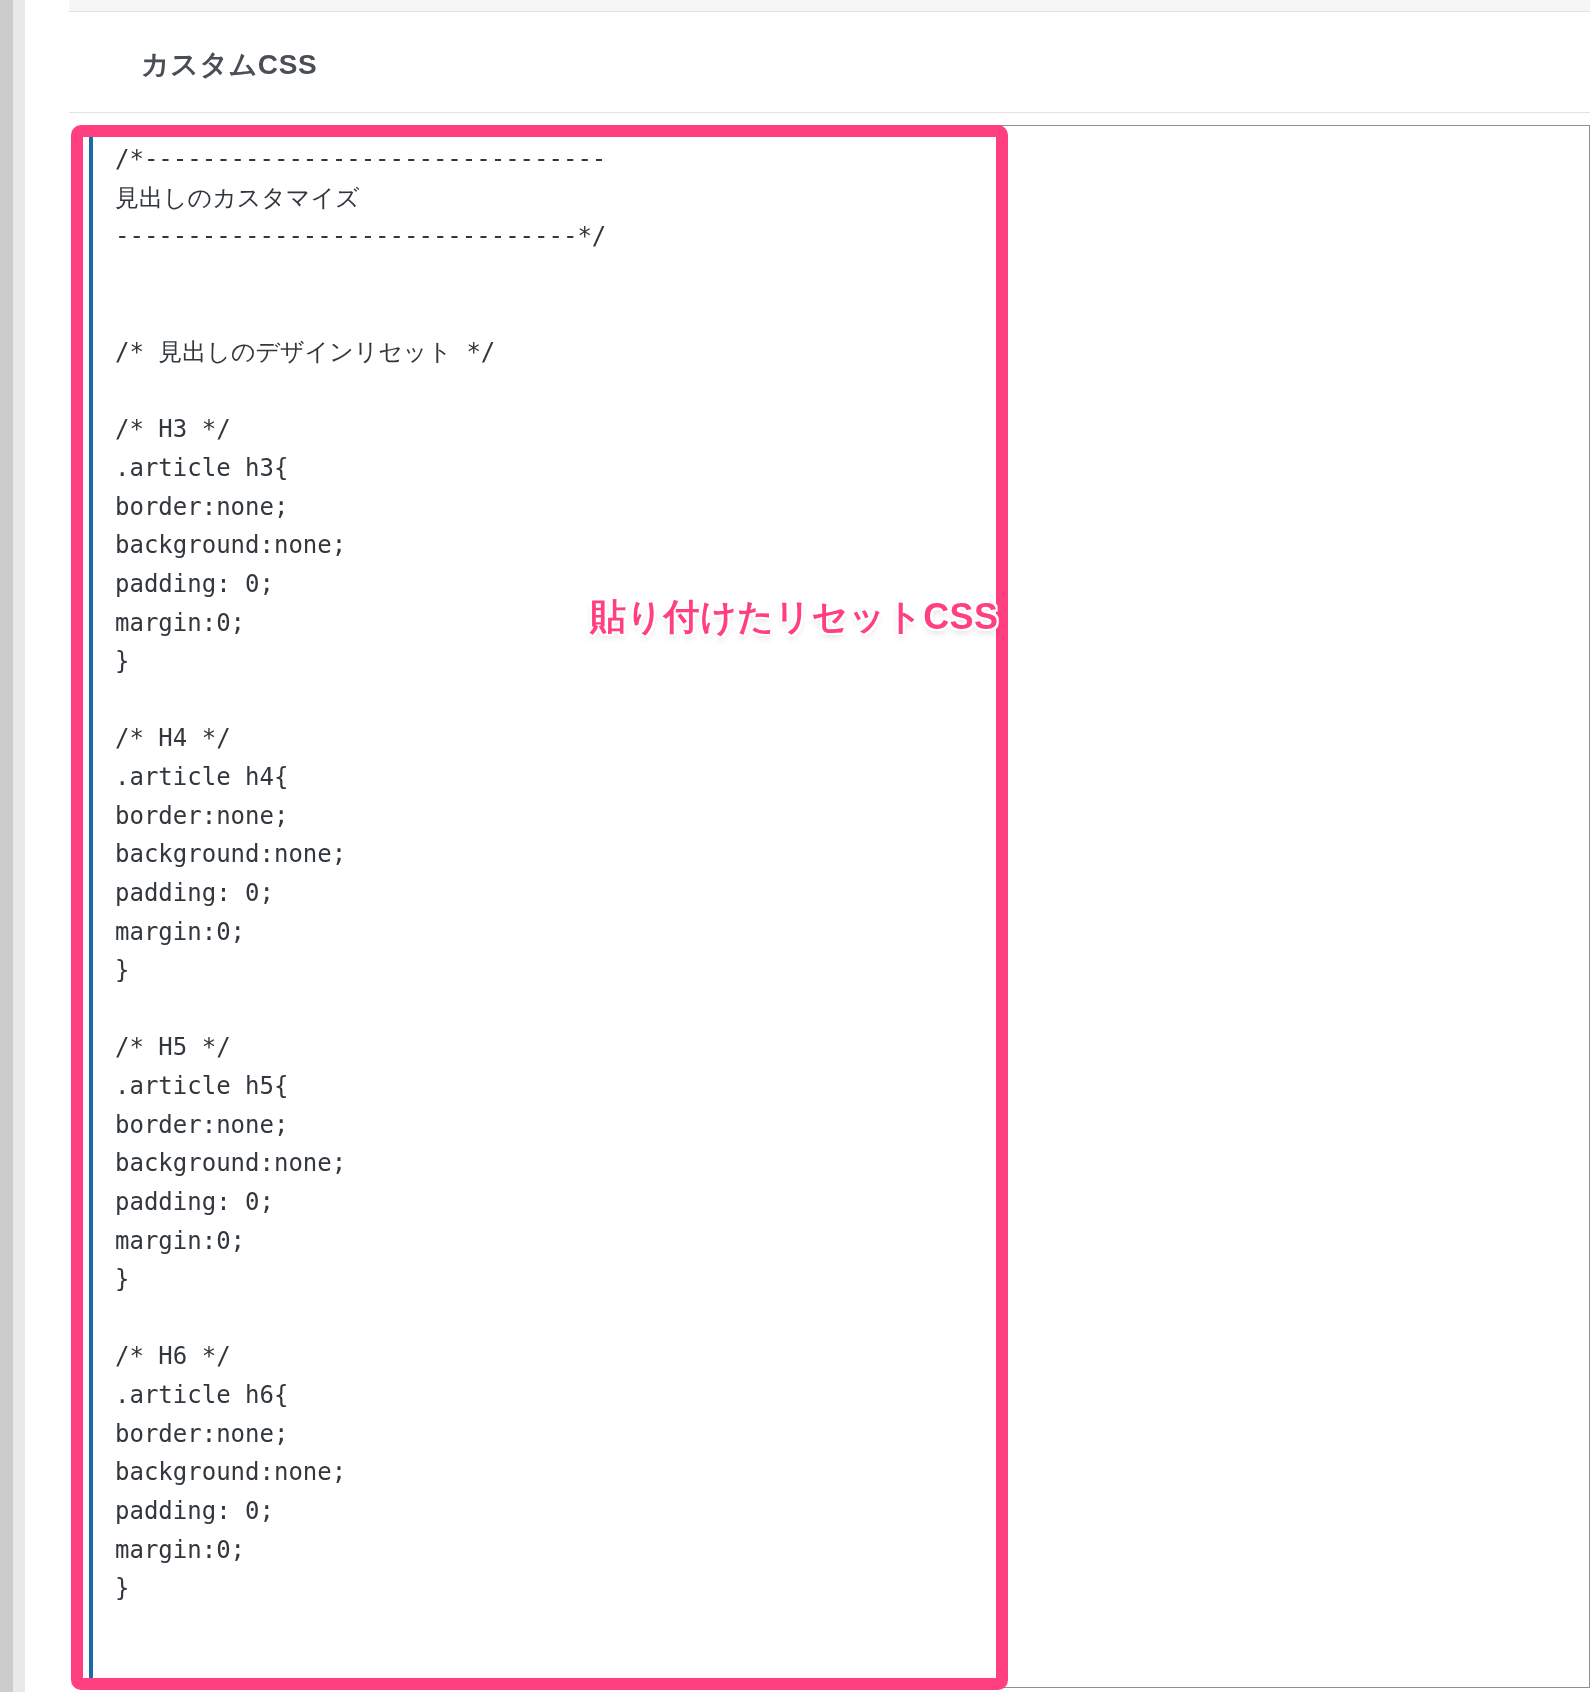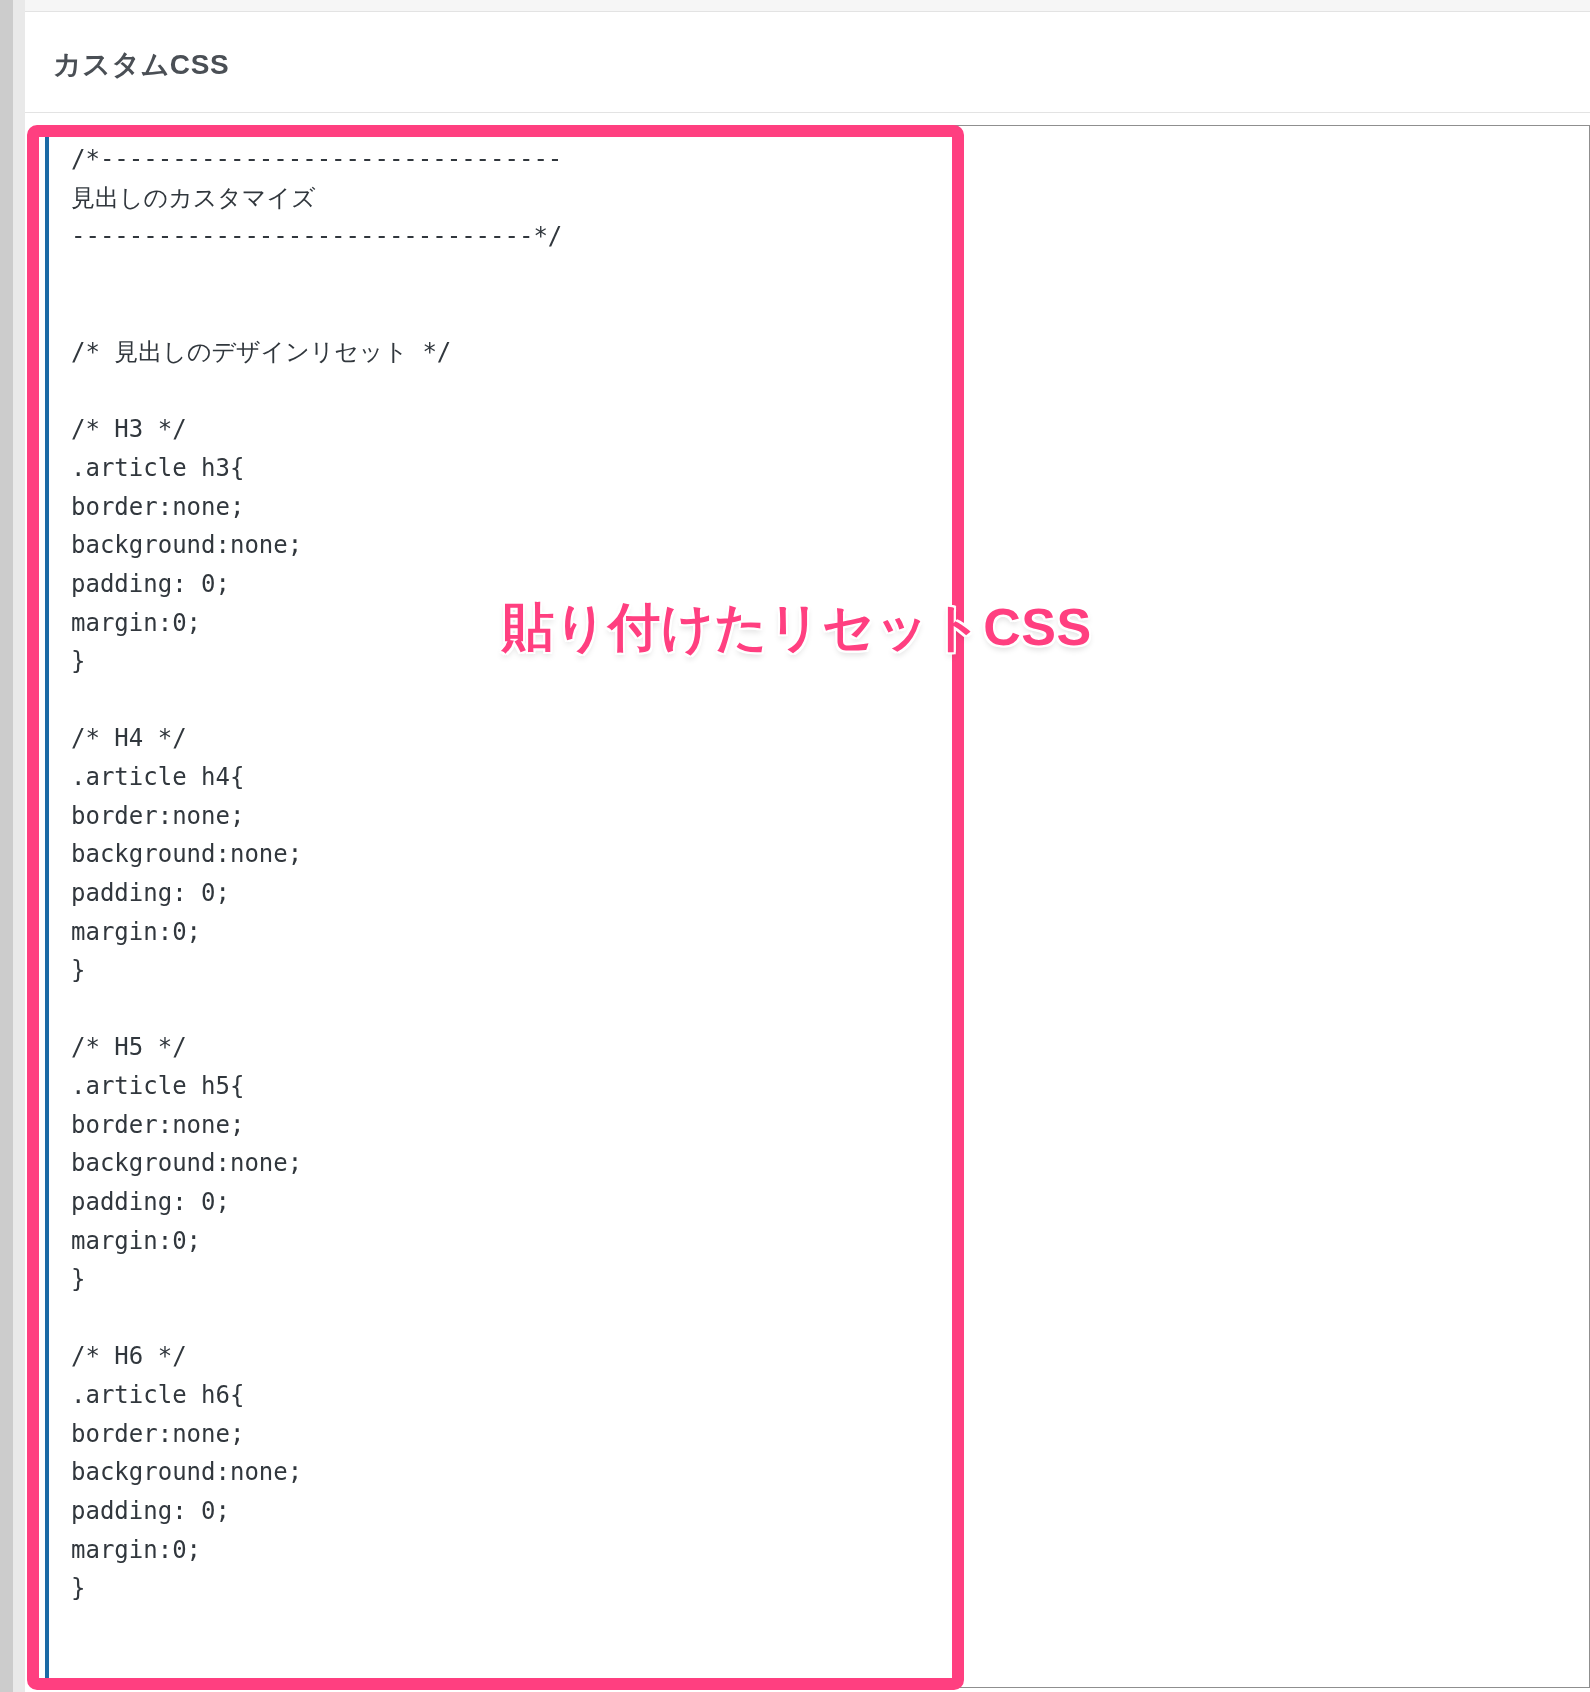--- a/index.html
+++ b/index.html
@@ -1,15 +1,15 @@
 <!DOCTYPE html>
 <html><head>
 <meta charset="utf-8">
 <style>
-  * { box-sizing: border-box; }
+  * { box-sizing: border-box; padding-left: 44px; }
   html, body {
     margin: 0; padding: 0;
     width: 1590px; height: 1692px;
     font-family: -apple-system, BlinkMacSystemFont, "Helvetica Neue",
                  "Hiragino Kaku Gothic ProN", "Hiragino Sans", Meiryo, sans-serif;
     background: #ffffff;
     overflow: hidden;
   }
 
   
@@ -88,21 +88,21 @@
     width: 937px;
     height: 1565px;
   }
 
   
   .annotation-label {
     position: absolute;
     pointer-events: none;
     top: 468px;
     left: 457px;
-    font-size: 52px;
+    font-size: 36px;
     font-weight: 800;
     color: #ff3f80;
     letter-spacing: 0.01em;
     text-shadow:
       -2px -2px 0 #fff, 2px -2px 0 #fff, -2px 2px 0 #fff, 2px 2px 0 #fff,
       0 -2px 0 #fff, 0 2px 0 #fff, -2px 0 0 #fff, 2px 0 0 #fff,
       0 4px 6px rgba(0,0,0,0.15);
     white-space: nowrap;
   }
 </style>

